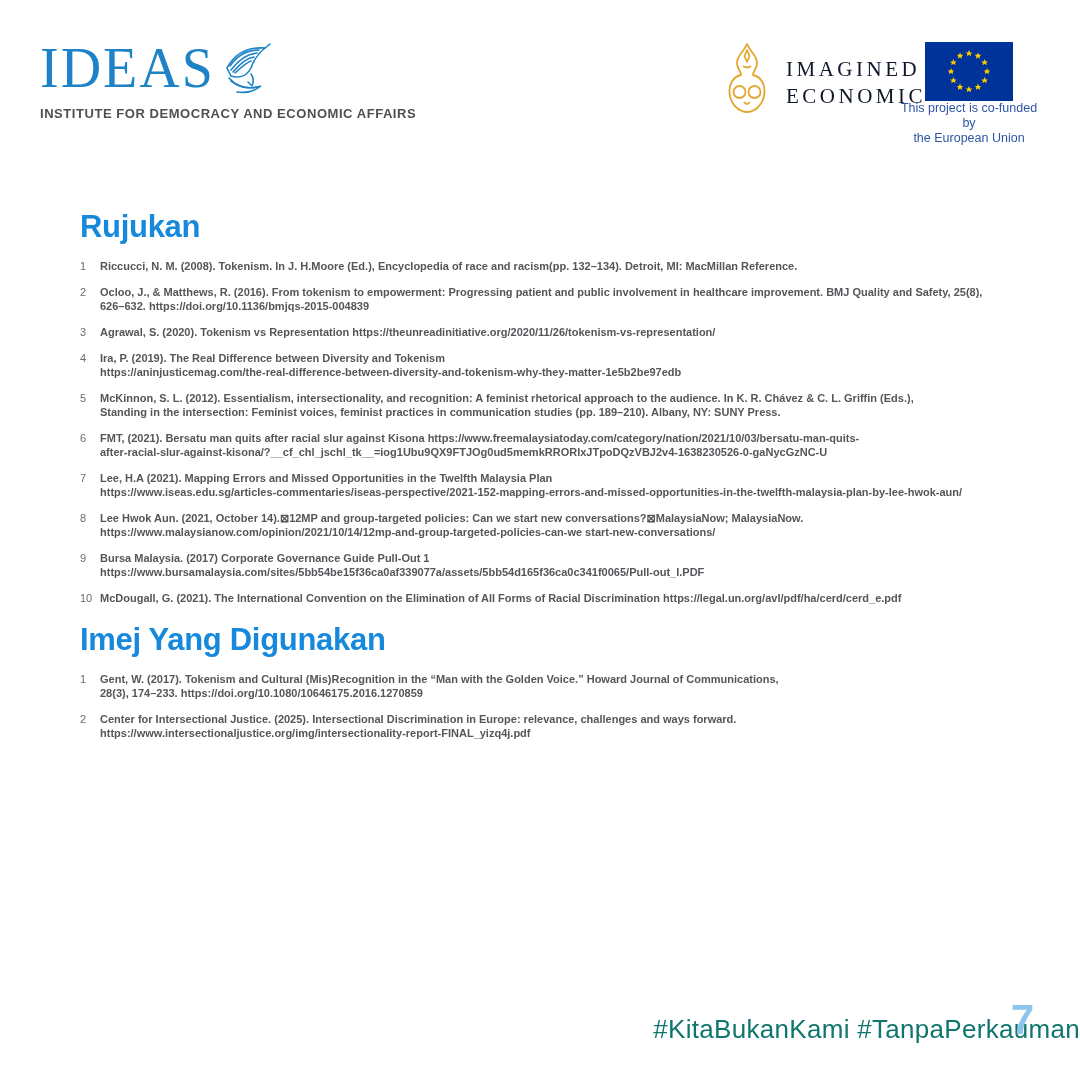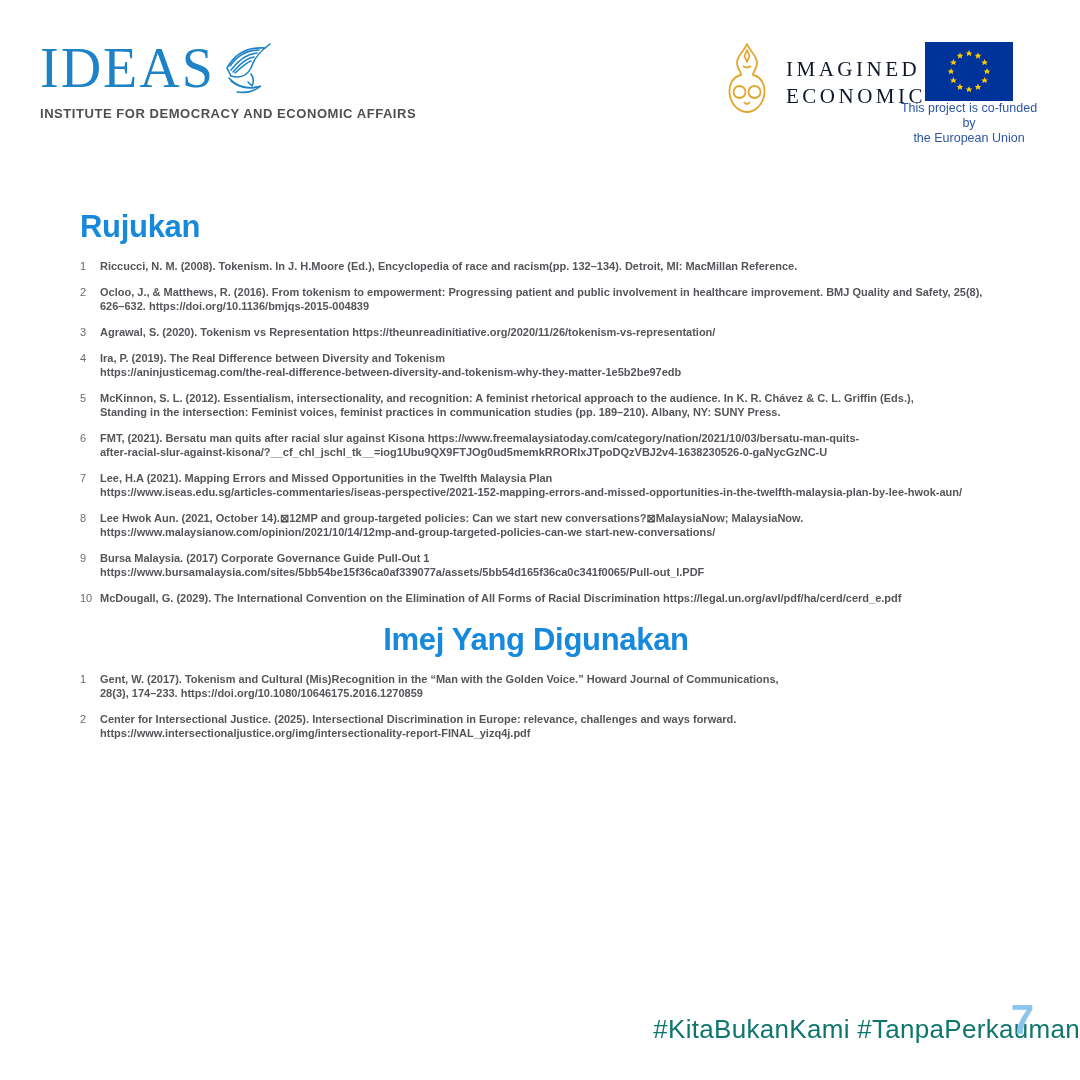--- a/index.html
+++ b/index.html
@@ -34,21 +34,21 @@
   .eu-caption {
     margin-top:0; font-size:12.5px; line-height:15px;
     color:#2d55a5;
   }
   
   .content { position:absolute; left:80px; top:208px; width:912px; }
   .section-title {
     font-size:31px; line-height:38px; font-weight:bold;
     color:#1789dc; margin:0 0 13px 0; letter-spacing:-0.3px;
   }
-  .section-title.mt { margin-top:16px;text-align:center; }
+  .section-title.mt { margin-top:16px; }
   .ref-list { margin:0; }
   .ref-item {
     display:flex; margin-bottom:12px;
     font-size:11px; line-height:14px; color:#55565a;
   }
   .ref-num { flex:none; width:20px; color:#6a6b6e; }
   .ref-text { flex:1; white-space:pre-wrap; overflow-wrap:break-word;font-weight:bold; }
   .imej-list { margin:2px 0 4px 0; }
   .imej-line {
     font-size:11px; line-height:14px; color:#55565a;
@@ -177,21 +177,21 @@
         <span class="ref-text">Lee Hwok Aun. (2021, October 14).⊠12MP and group-targeted policies: Can we start new conversations?⊠MalaysiaNow; MalaysiaNow.
 https://www.malaysianow.com/opinion/2021/10/14/12mp-and-group-targeted-policies-can-we start-new-conversations/</span>
       </div>
       <div class="ref-item">
         <span class="ref-num">9</span>
         <span class="ref-text">Bursa Malaysia. (2017) Corporate Governance Guide Pull-Out 1
 https://www.bursamalaysia.com/sites/5bb54be15f36ca0af339077a/assets/5bb54d165f36ca0c341f0065/Pull-out_I.PDF</span>
       </div>
       <div class="ref-item">
         <span class="ref-num">10</span>
-        <span class="ref-text">McDougall, G. (2029). The International Convention on the Elimination of All Forms of Racial Discrimination https://legal.un.org/avl/pdf/ha/cerd/cerd_e.pdf</span>
+        <span class="ref-text">McDougall, G. (2021). The International Convention on the Elimination of All Forms of Racial Discrimination https://legal.un.org/avl/pdf/ha/cerd/cerd_e.pdf</span>
       </div>
   </div>
 
   <h1 class="section-title mt">Imej Yang Digunakan</h1>
   <div class="imej-list">
     <div class="imej-line"></div>
       <div class="imej-line"></div>
       <div class="imej-line"></div>
       <div class="imej-line"></div>
       <div class="imej-line"></div>

